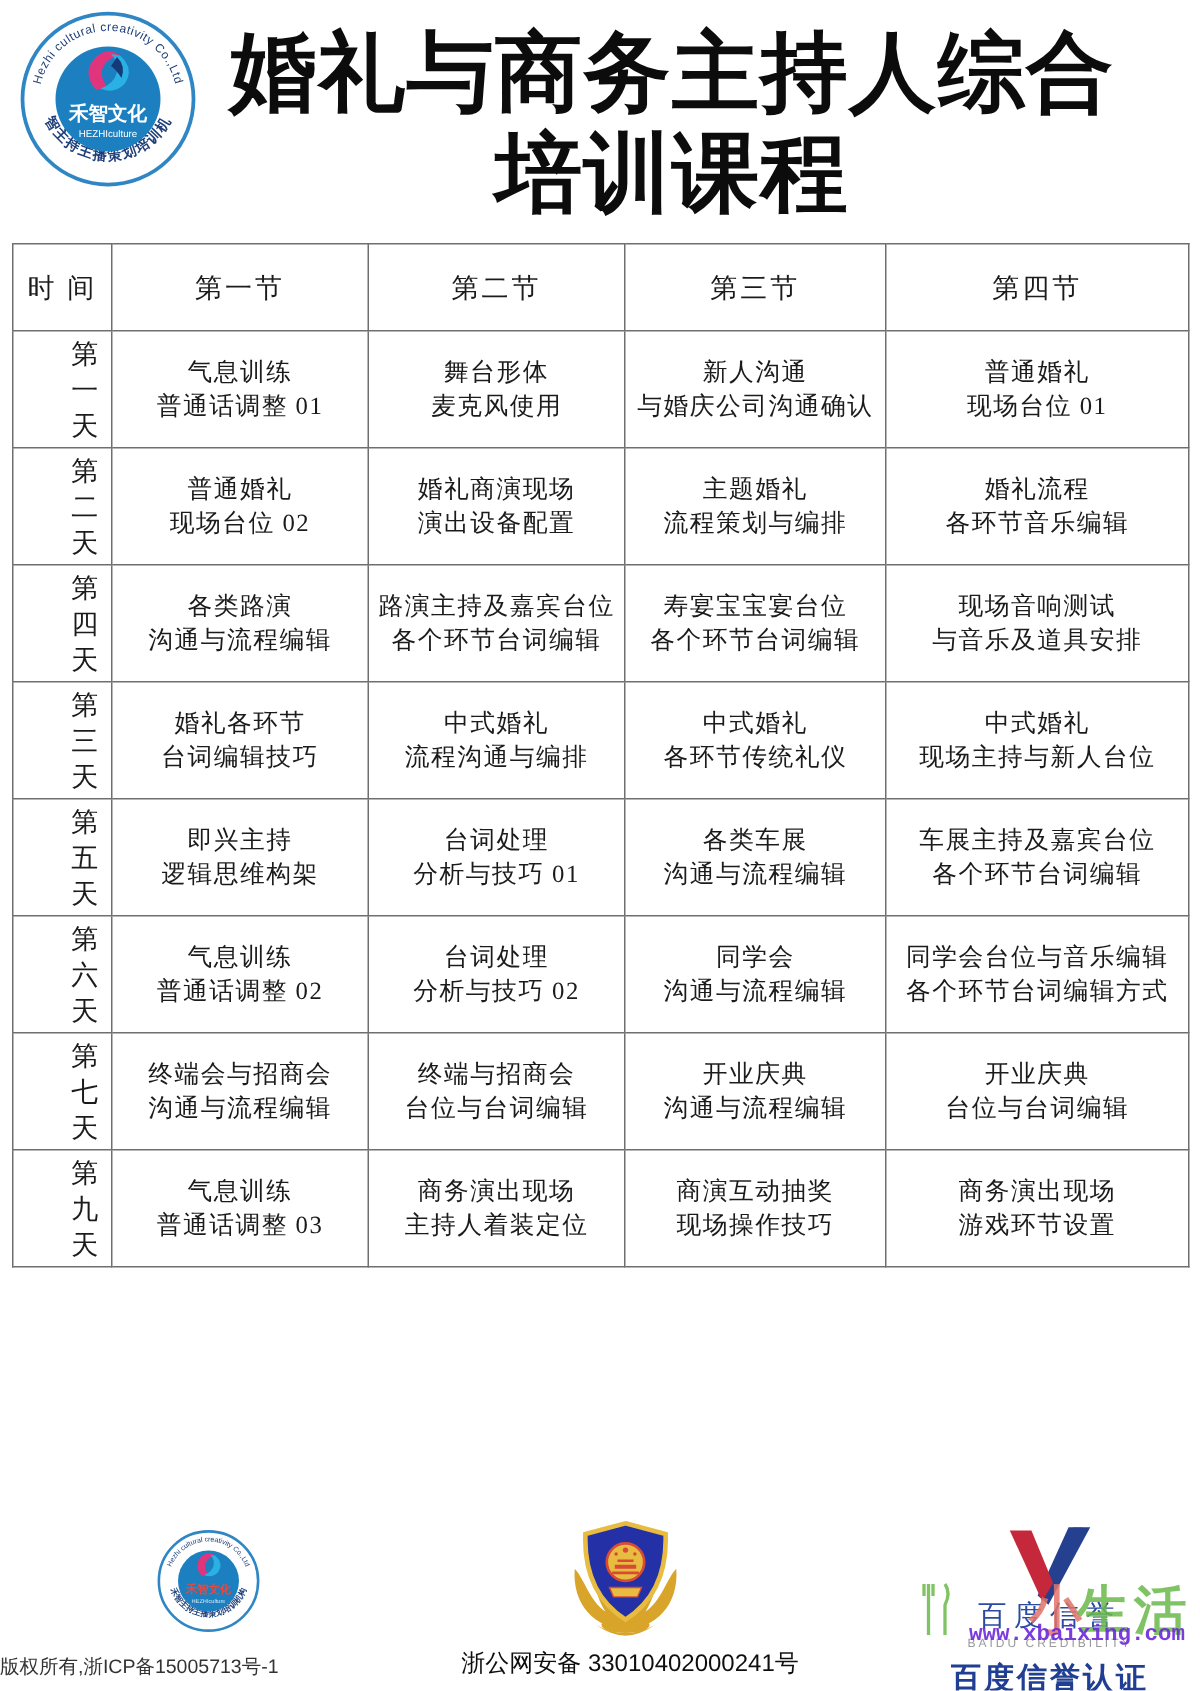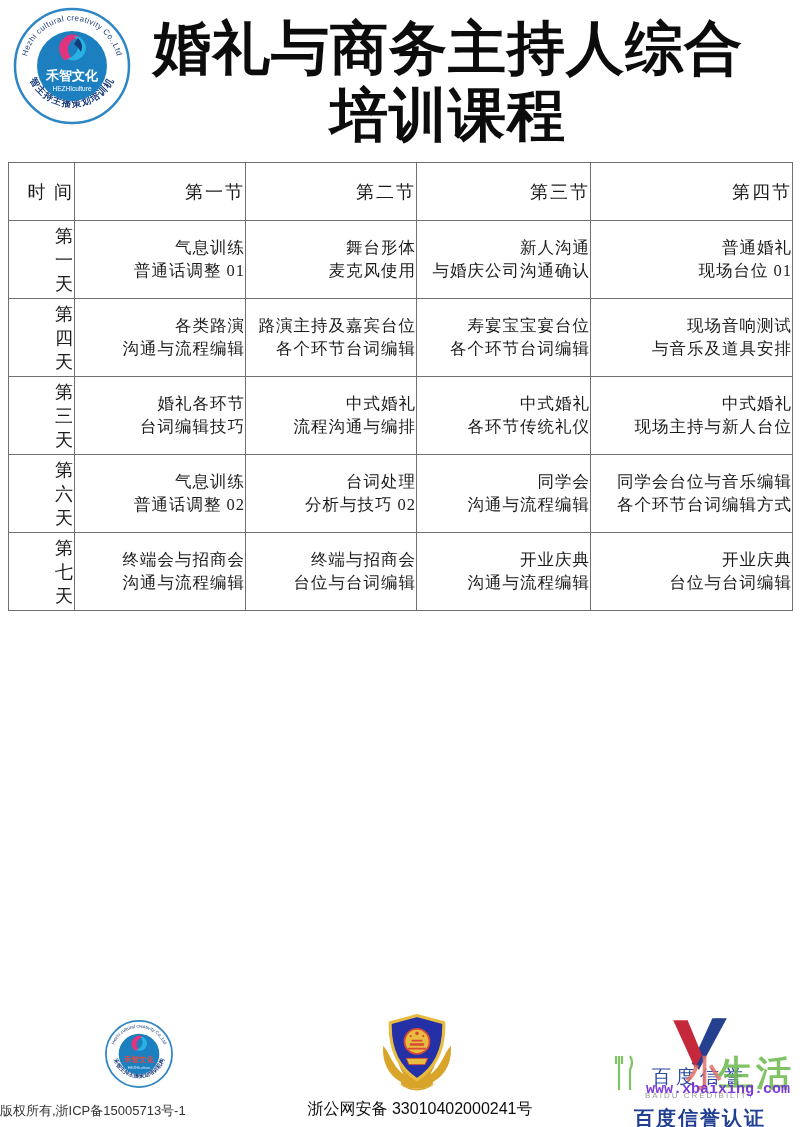--- a/index.html
+++ b/index.html
@@ -8,21 +8,21 @@
         font-family:"Liberation Serif","DejaVu Serif",serif;}
 
   
   .header-logo{position:absolute;left:12px;top:4px;}
   .page-title{position:absolute;left:148px;top:16px;width:600px;text-align:center;
       font-size:58px;font-weight:bold;color:#0c0c0c;letter-spacing:1px;line-height:1.15;}
 
   
   table.schedule{position:absolute;left:8px;top:162px;width:784px;
       border-collapse:collapse;table-layout:fixed;color:#1b1b1b;}
-  .schedule th,.schedule td{border:1px solid #6f6f6f;text-align:right;vertical-align:middle;
+  .schedule th,.schedule td{border:1px solid #6f6f6f;text-align:center;vertical-align:middle;
       font-weight:normal;padding:0;margin-left:24px;}
   .schedule thead th{height:57px;font-size:18px;letter-spacing:2px;}
   .schedule tbody th,.schedule tbody td{height:77px;}
   .schedule th.day{font-size:18px;letter-spacing:1px;padding-left:31px;}
   .schedule td .line{display:block;font-size:16.5px;line-height:1;margin:7px 0;letter-spacing:1px;}
 
   
   .footer-logo-small{position:absolute;left:104px;top:1018px;}
   .copyright{position:absolute;left:0;top:1102px;width:300px;text-align:left;
       font-family:"Liberation Sans","DejaVu Sans",sans-serif;font-size:13px;color:#333333;}
@@ -113,20 +113,39 @@
           <td>
             <div class="line">新人沟通</div>
             <div class="line">与婚庆公司沟通确认</div>
           </td>
           <td>
             <div class="line">普通婚礼</div>
             <div class="line">现场台位 01</div>
           </td>
         </tr>
         <tr>
+          <th class="day">第二天</th>
+          <td>
+            <div class="line">普通婚礼</div>
+            <div class="line">现场台位 02</div>
+          </td>
+          <td>
+            <div class="line">婚礼商演现场</div>
+            <div class="line">演出设备配置</div>
+          </td>
+          <td>
+            <div class="line">主题婚礼</div>
+            <div class="line">流程策划与编排</div>
+          </td>
+          <td>
+            <div class="line">婚礼流程</div>
+            <div class="line">各环节音乐编辑</div>
+          </td>
+        </tr>
+        <tr>
           <th class="day">第四天</th>
           <td>
             <div class="line">各类路演</div>
             <div class="line">沟通与流程编辑</div>
           </td>
           <td>
             <div class="line">路演主持及嘉宾台位</div>
             <div class="line">各个环节台词编辑</div>
           </td>
           <td>
@@ -151,20 +170,39 @@
           <td>
             <div class="line">中式婚礼</div>
             <div class="line">各环节传统礼仪</div>
           </td>
           <td>
             <div class="line">中式婚礼</div>
             <div class="line">现场主持与新人台位</div>
           </td>
         </tr>
         <tr>
+          <th class="day">第五天</th>
+          <td>
+            <div class="line">即兴主持</div>
+            <div class="line">逻辑思维构架</div>
+          </td>
+          <td>
+            <div class="line">台词处理</div>
+            <div class="line">分析与技巧 01</div>
+          </td>
+          <td>
+            <div class="line">各类车展</div>
+            <div class="line">沟通与流程编辑</div>
+          </td>
+          <td>
+            <div class="line">车展主持及嘉宾台位</div>
+            <div class="line">各个环节台词编辑</div>
+          </td>
+        </tr>
+        <tr>
           <th class="day">第六天</th>
           <td>
             <div class="line">气息训练</div>
             <div class="line">普通话调整 02</div>
           </td>
           <td>
             <div class="line">台词处理</div>
             <div class="line">分析与技巧 02</div>
           </td>
           <td>
@@ -186,20 +224,39 @@
             <div class="line">终端与招商会</div>
             <div class="line">台位与台词编辑</div>
           </td>
           <td>
             <div class="line">开业庆典</div>
             <div class="line">沟通与流程编辑</div>
           </td>
           <td>
             <div class="line">开业庆典</div>
             <div class="line">台位与台词编辑</div>
+          </td>
+        </tr>
+        <tr>
+          <th class="day">第九天</th>
+          <td>
+            <div class="line">气息训练</div>
+            <div class="line">普通话调整 03</div>
+          </td>
+          <td>
+            <div class="line">商务演出现场</div>
+            <div class="line">主持人着装定位</div>
+          </td>
+          <td>
+            <div class="line">商演互动抽奖</div>
+            <div class="line">现场操作技巧</div>
+          </td>
+          <td>
+            <div class="line">商务演出现场</div>
+            <div class="line">游戏环节设置</div>
           </td>
         </tr>
       </tbody>
   </table>
 
   <div class="footer-logo-small">
     <svg width="70" height="72" viewBox="0 0 120 124">
       <defs>
         <path id="arcTop2" d="M 16,76 A 46,46 0 1 1 104,76" fill="none"></path>
         <path id="arcBottom2" d="M 17,73 A 46,46 0 0 0 103,73" fill="none"></path>

